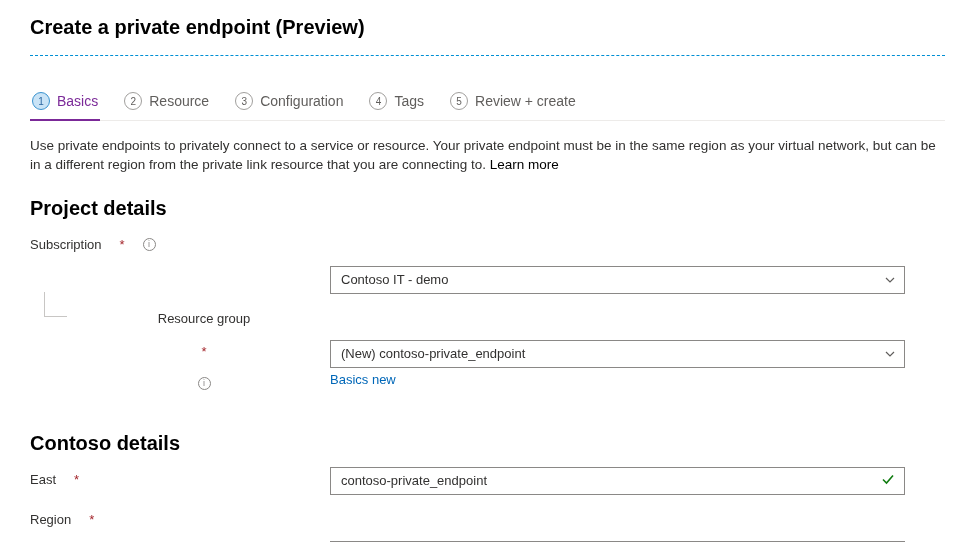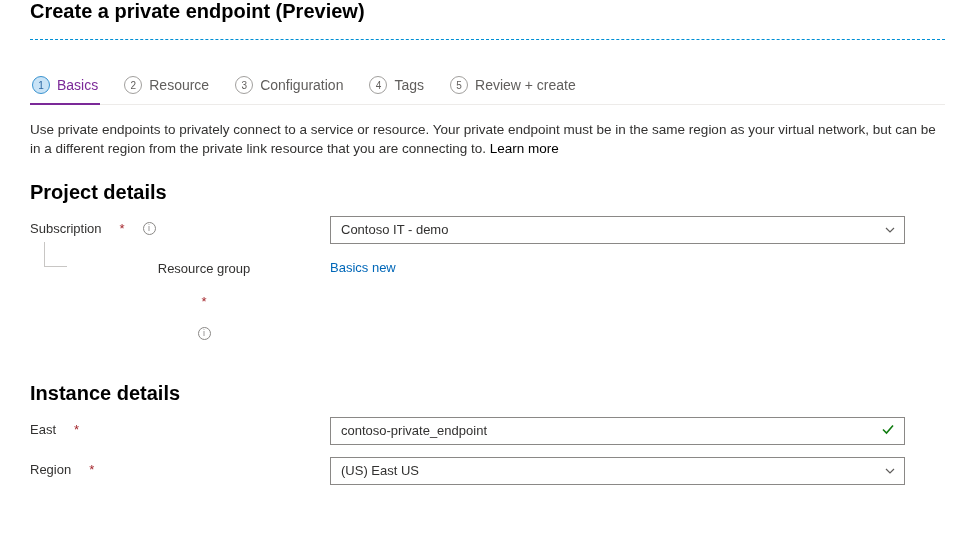--- a/index.html
+++ b/index.html
@@ -9,21 +9,21 @@
       color: #323130;
       background: #fff;
       width: 975px;
       height: 542px;
       padding: 0 30px;
     }
     h1.page-title {
       font-size: 20px;
       font-weight: 600;
       color: #000;
-      padding: 0 0 16px 0;
+      padding: 16px 0 16px 0;
     }
     .divider {
       border: none;
       border-top: 1px dashed #008fd4;
       margin-bottom: 28px;
     }
     .tabs {
       display: flex;
       gap: 22px;
       align-items: center;
@@ -125,21 +125,21 @@
       border: 1px solid #8a8886;
       background: #fff;
       font-family: inherit;
       font-size: 13px;
       padding: 0 28px 0 10px;
       position: relative;
       display: flex;
       align-items: center;
       color: #323130;
     }
-    .select-like { cursor: pointer; }
+    .select-like { cursor: pointer; margin-top: 34px; }
     .chevron {
       position: absolute;
       right: 8px; top: 50%;
       transform: translateY(-50%);
       pointer-events: none;
     }
     .check-icon {
       position: absolute;
       right: 8px; top: 50%;
       transform: translateY(-50%);
@@ -207,27 +207,33 @@
   </div>
 </div>
 
 <div class="form-row indent">
   <div class="label-col">
     <span>Resource group</span>
     <span class="req">*</span>
     <span class="info-icon">i</span>
   </div>
   <div class="field-col">
+    <div class="select-like">
+      <span>(New) contoso-private_endpoint</span>
+      <svg class="chevron" width="12" height="12" viewBox="0 0 12 12">
+          <path d="M2 4 L6 8 L10 4" stroke="#605e5c" stroke-width="1.2" fill="none"></path>
+        </svg>
+    </div>
     <span class="link-under">Basics new</span>
   </div>
 </div>
 
 <div class="gap"></div>
 
-<h3 class="section-head">Instance details</h3>
+<h3 class="section-head">Contoso details</h3>
 
 <div class="form-row">
   <div class="label-col">
     <span>East</span>
     <span class="req">*</span>
   </div>
   <div class="field-col">
     <div class="text-input">
       <span>contoso-private_endpoint</span>
       <span class="check-icon">

